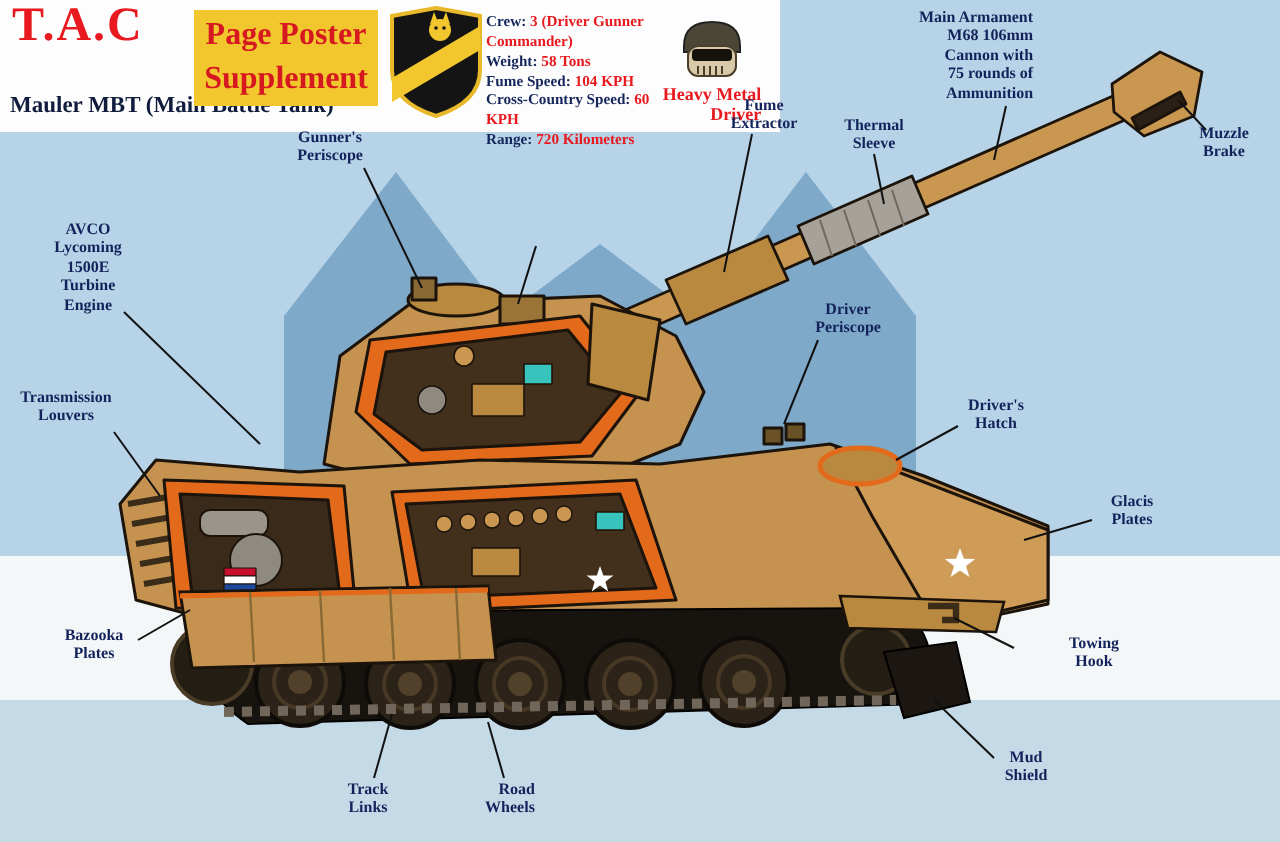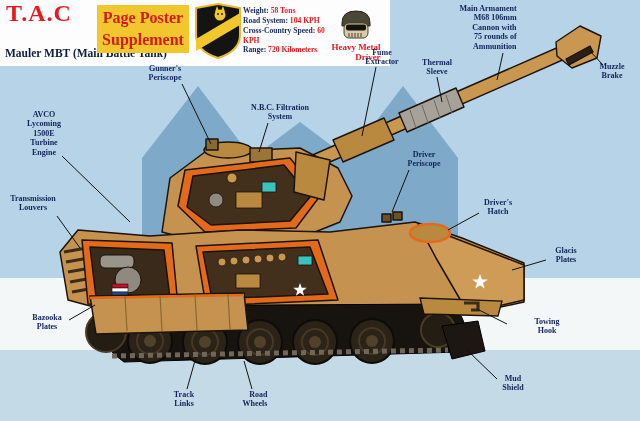--- a/index.html
+++ b/index.html
@@ -207,22 +207,23 @@
         <polygon points="20,9 22,3 24,8" fill="#f2c72e"></polygon>
         <polygon points="26,8 28,3 30,9" fill="#f2c72e"></polygon>
         <circle cx="25" cy="12" r="5.5" fill="#f2c72e"></circle>
         <circle cx="23" cy="11" r="0.9" fill="#141414"></circle>
         <circle cx="27" cy="11" r="0.9" fill="#141414"></circle>
       </g>
     </svg>
   </div>
 
   <div class="stats">
+    <div><span class="sl">Crew:</span> <span class="sv">3 (Driver Gunner Commander)</span></div>
     <div><span class="sl">Weight:</span> <span class="sv">58 Tons</span></div>
-    <div><span class="sl">Road System:</span> <span class="sv">104 KPH</span></div>
+    <div><span class="sl">Fume Speed:</span> <span class="sv">104 KPH</span></div>
     <div><span class="sl">Cross-Country Speed:</span> <span class="sv">60 KPH</span></div>
     <div><span class="sl">Range:</span> <span class="sv">720 Kilometers</span></div>
   </div>
 
   <div class="hmd-icon">
     <svg width="36" height="34" viewBox="0 0 36 34">
       <path d="M4,16 Q4,4 18,4 Q32,4 32,16 L32,19 L4,19 Z" fill="#4c4636" stroke="#222" stroke-width="1"></path>
       <rect x="6" y="16" width="24" height="15" rx="5" fill="#d8c9a8" stroke="#4a3f2a" stroke-width="1"></rect>
       <rect x="8" y="17.5" width="20" height="6" rx="2" fill="#15120c"></rect>
       <g stroke="#4a3f2a" stroke-width="1">
@@ -243,22 +244,20 @@
 75 rounds of
 Ammunition</div>
   <div class="callout" style="left:612px; top:62px;">Muzzle
 Brake</div>
   <div class="callout" style="left:437px; top:58px;">Thermal
 Sleeve</div>
   <div class="callout" style="left:382px; top:48px;">Fume
 Extractor</div>
   <div class="callout" style="left:165px; top:64px;">Gunner's
 Periscope</div>
-  <div class="callout" style="left:280px; top:103px;">N.B.C. Filtration
-System</div>
   <div class="callout" style="left:424px; top:150px;">Driver
 Periscope</div>
   <div class="callout" style="left:498px; top:198px;">Driver's
 Hatch</div>
   <div class="callout" style="left:566px; top:246px;">Glacis
 Plates</div>
   <div class="callout" style="left:547px; top:317px;">Towing
 Hook</div>
   <div class="callout" style="left:513px; top:374px;">Mud
 Shield</div>

